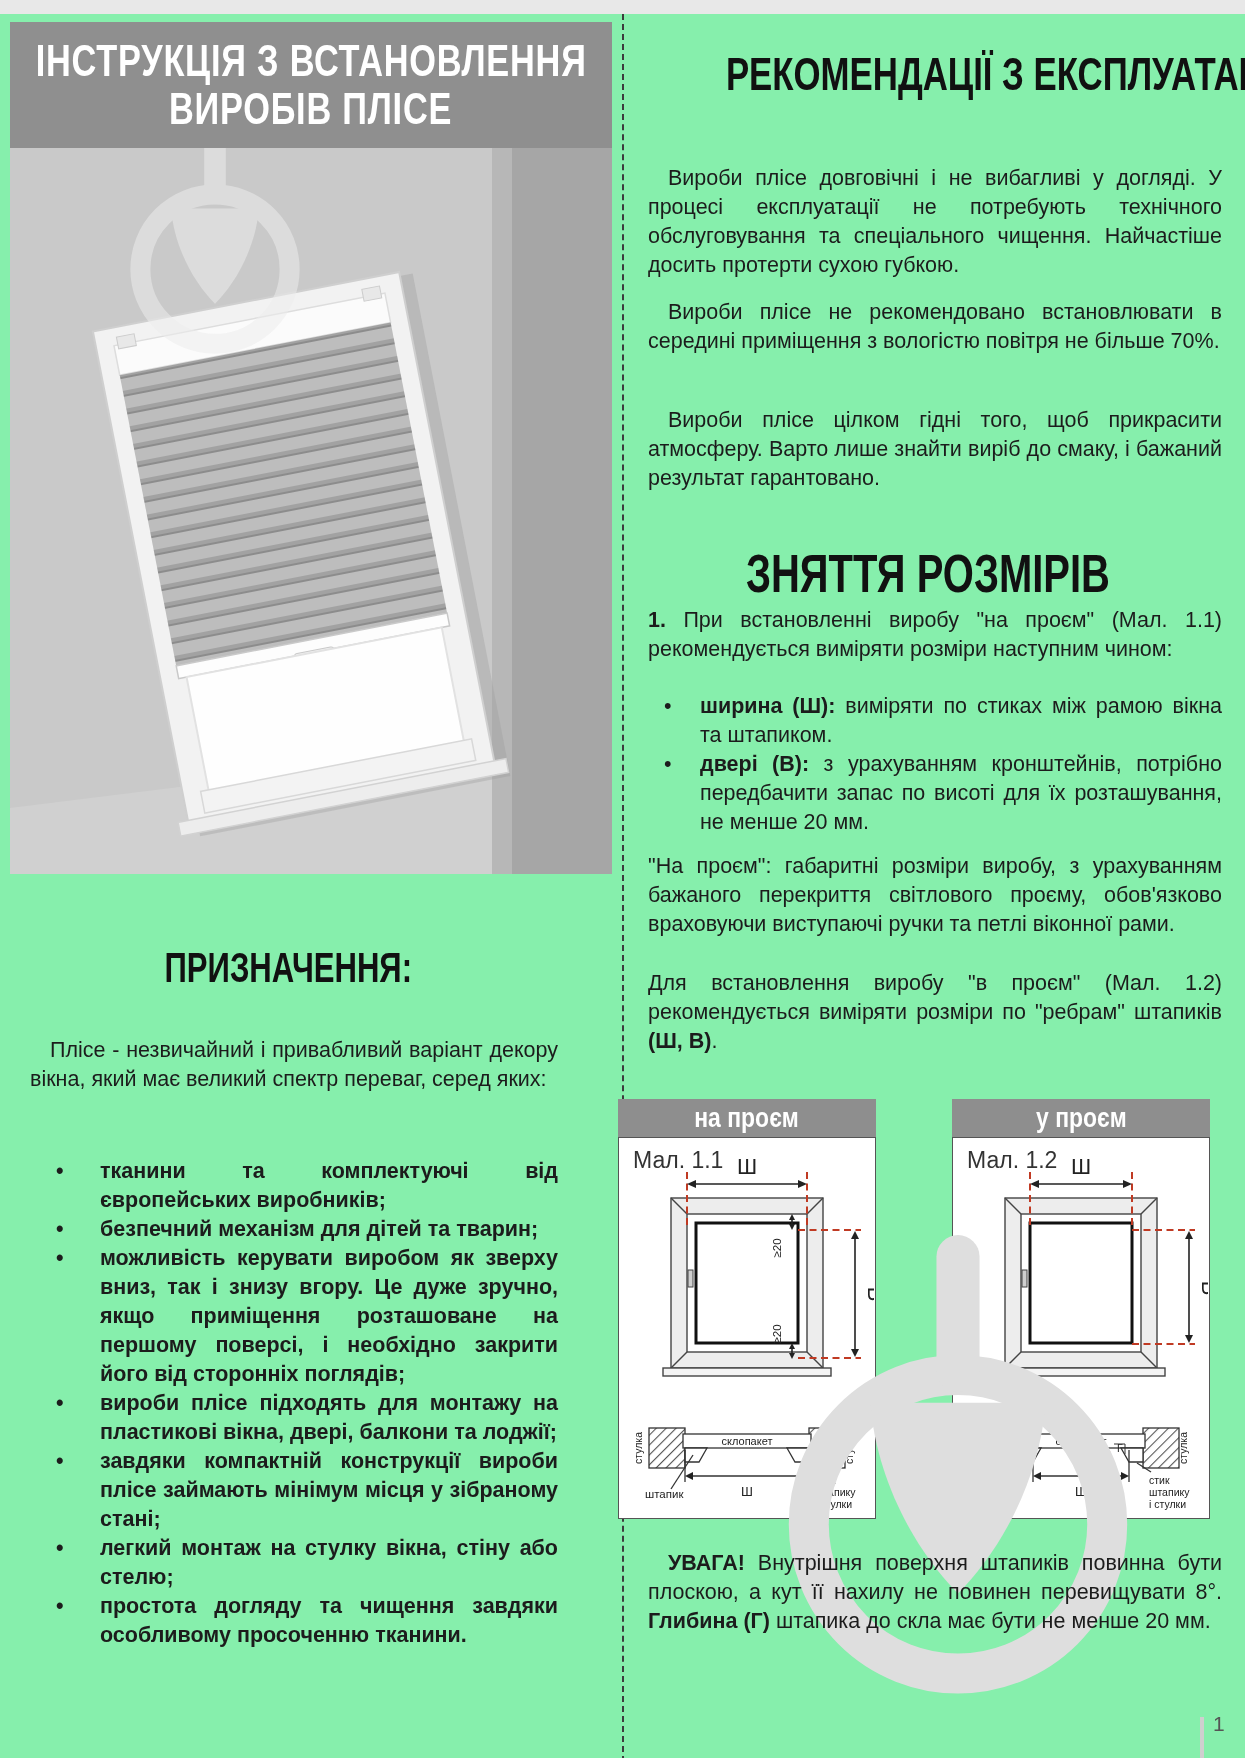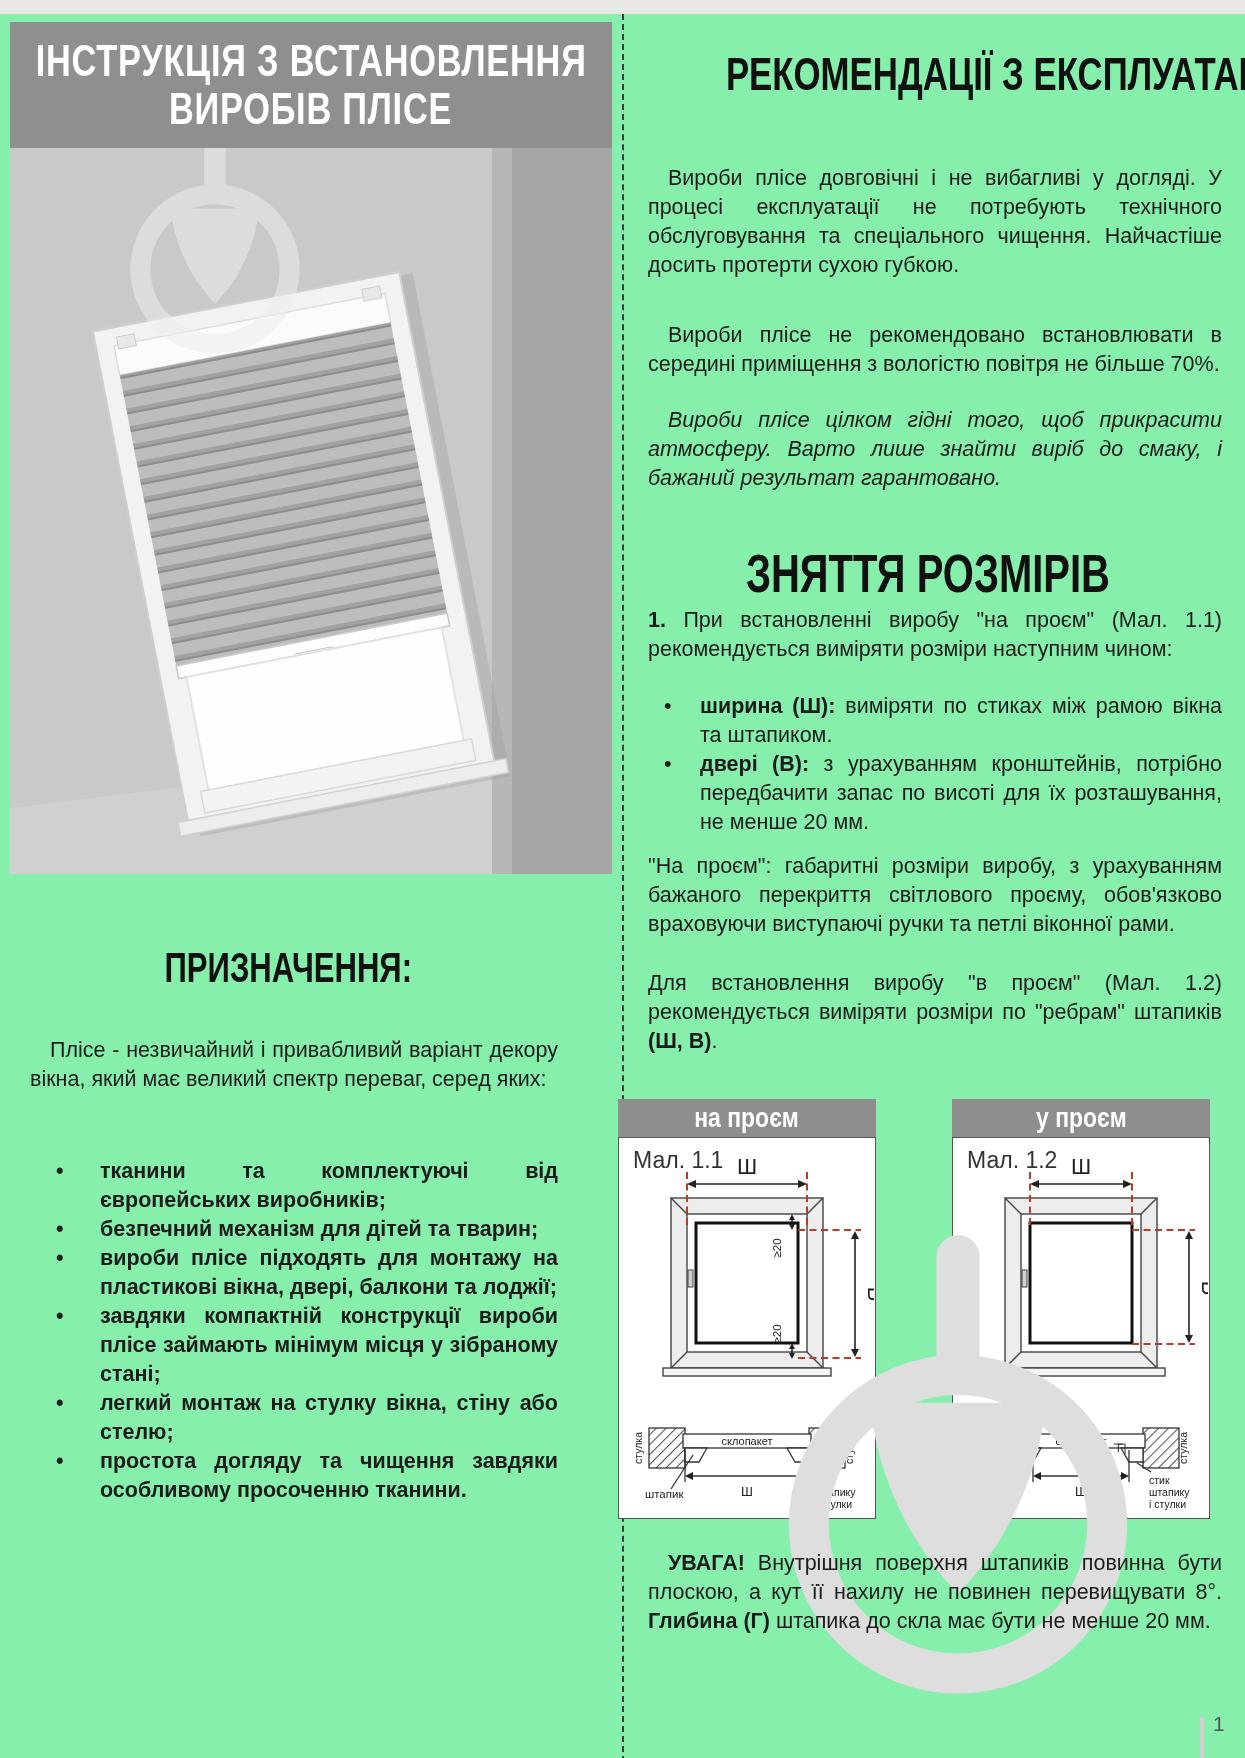--- a/index.html
+++ b/index.html
@@ -29,22 +29,22 @@
   .llist { left:30px; top:1143px; width:528px;font-weight:bold; }
   .llist li { padding-left:70px; }
   .llist li::before { content:"\2022"; position:absolute; left:26px; }
   .rlist { left:648px; top:678px; width:574px; }
   .rlist li { padding-left:52px; }
   .rlist li::before { content:"\2022"; position:absolute; left:16px; }
 
   
   .care-heading { left:628px; top:34px; width:600px; font-size:47px; line-height:1.12; }
   .rp1 { left:648px; top:150px; width:574px; }
-  .rp2 { left:648px; top:307px; width:574px; }
-  .rp3 { left:648px; top:392px; width:574px; font-style:italic; }
+  .rp2 { left:648px; top:284px; width:574px; }
+  .rp3 { left:648px; top:392px; width:574px; }
   .sizes-heading { left:628px; top:528px; width:600px; font-size:54px; }
   .step1 { left:648px; top:592px; width:574px; }
   .napro { left:648px; top:838px; width:574px; }
   .vpro { left:648px; top:955px; width:574px; }
   .warn { left:648px; top:1535px; width:574px; }
 
   .panel { position:absolute; top:1085px; width:258px; z-index:0; }
   .panel-1 { left:618px; } .panel-2 { left:952px; }
   .fig-header { height:38px; background:#8e8e8e; color:#fff; font-weight:bold;
     display:flex; align-items:center; justify-content:center; font-size:27px; }
@@ -110,20 +110,21 @@
     </div>
   </div>
 
   <div class="h-black purpose-heading">
     <span class="cond">ПРИЗНАЧЕННЯ:</span>
   </div>
   <p class="para left-intro indent">Плісе - незвичайний і привабливий варіант декору вікна, який має великий спектр переваг, серед яких:</p>
   <ul class="blist llist">
     <li><span>тканини та комплектуючі від європейських виробників;</span></li>
     <li><span>безпечний механізм для дітей та тварин;</span></li>
+    <li><span>можливість керувати виробом як зверху вниз, так і знизу вгору. Це дуже зручно, якщо приміщення розташоване на першому поверсі, і необхідно закрити його від сторонніх поглядів;</span></li>
     <li><span>вироби плісе підходять для монтажу на пластикові вікна, двері, балкони та лоджії;</span></li>
     <li><span>завдяки компактній конструкції вироби плісе займають мінімум місця у зібраному стані;</span></li>
     <li><span>легкий монтаж на стулку вікна, стіну або стелю;</span></li>
     <li><span>простота догляду та чищення завдяки особливому просоченню тканини.</span></li>
   </ul>
 
   <div class="h-black care-heading">
     <div><span class="cond">РЕКОМЕНДАЦІЇ З ЕКСПЛУАТАЦІЇ</span></div>
   </div>
   <p class="para rp1 indent">Вироби плісе довговічні і не вибагливі у догляді. У процесі експлуатації не потребують технічного обслуговування та спеціального чищення. Найчастіше досить протерти сухою губкою.</p>

